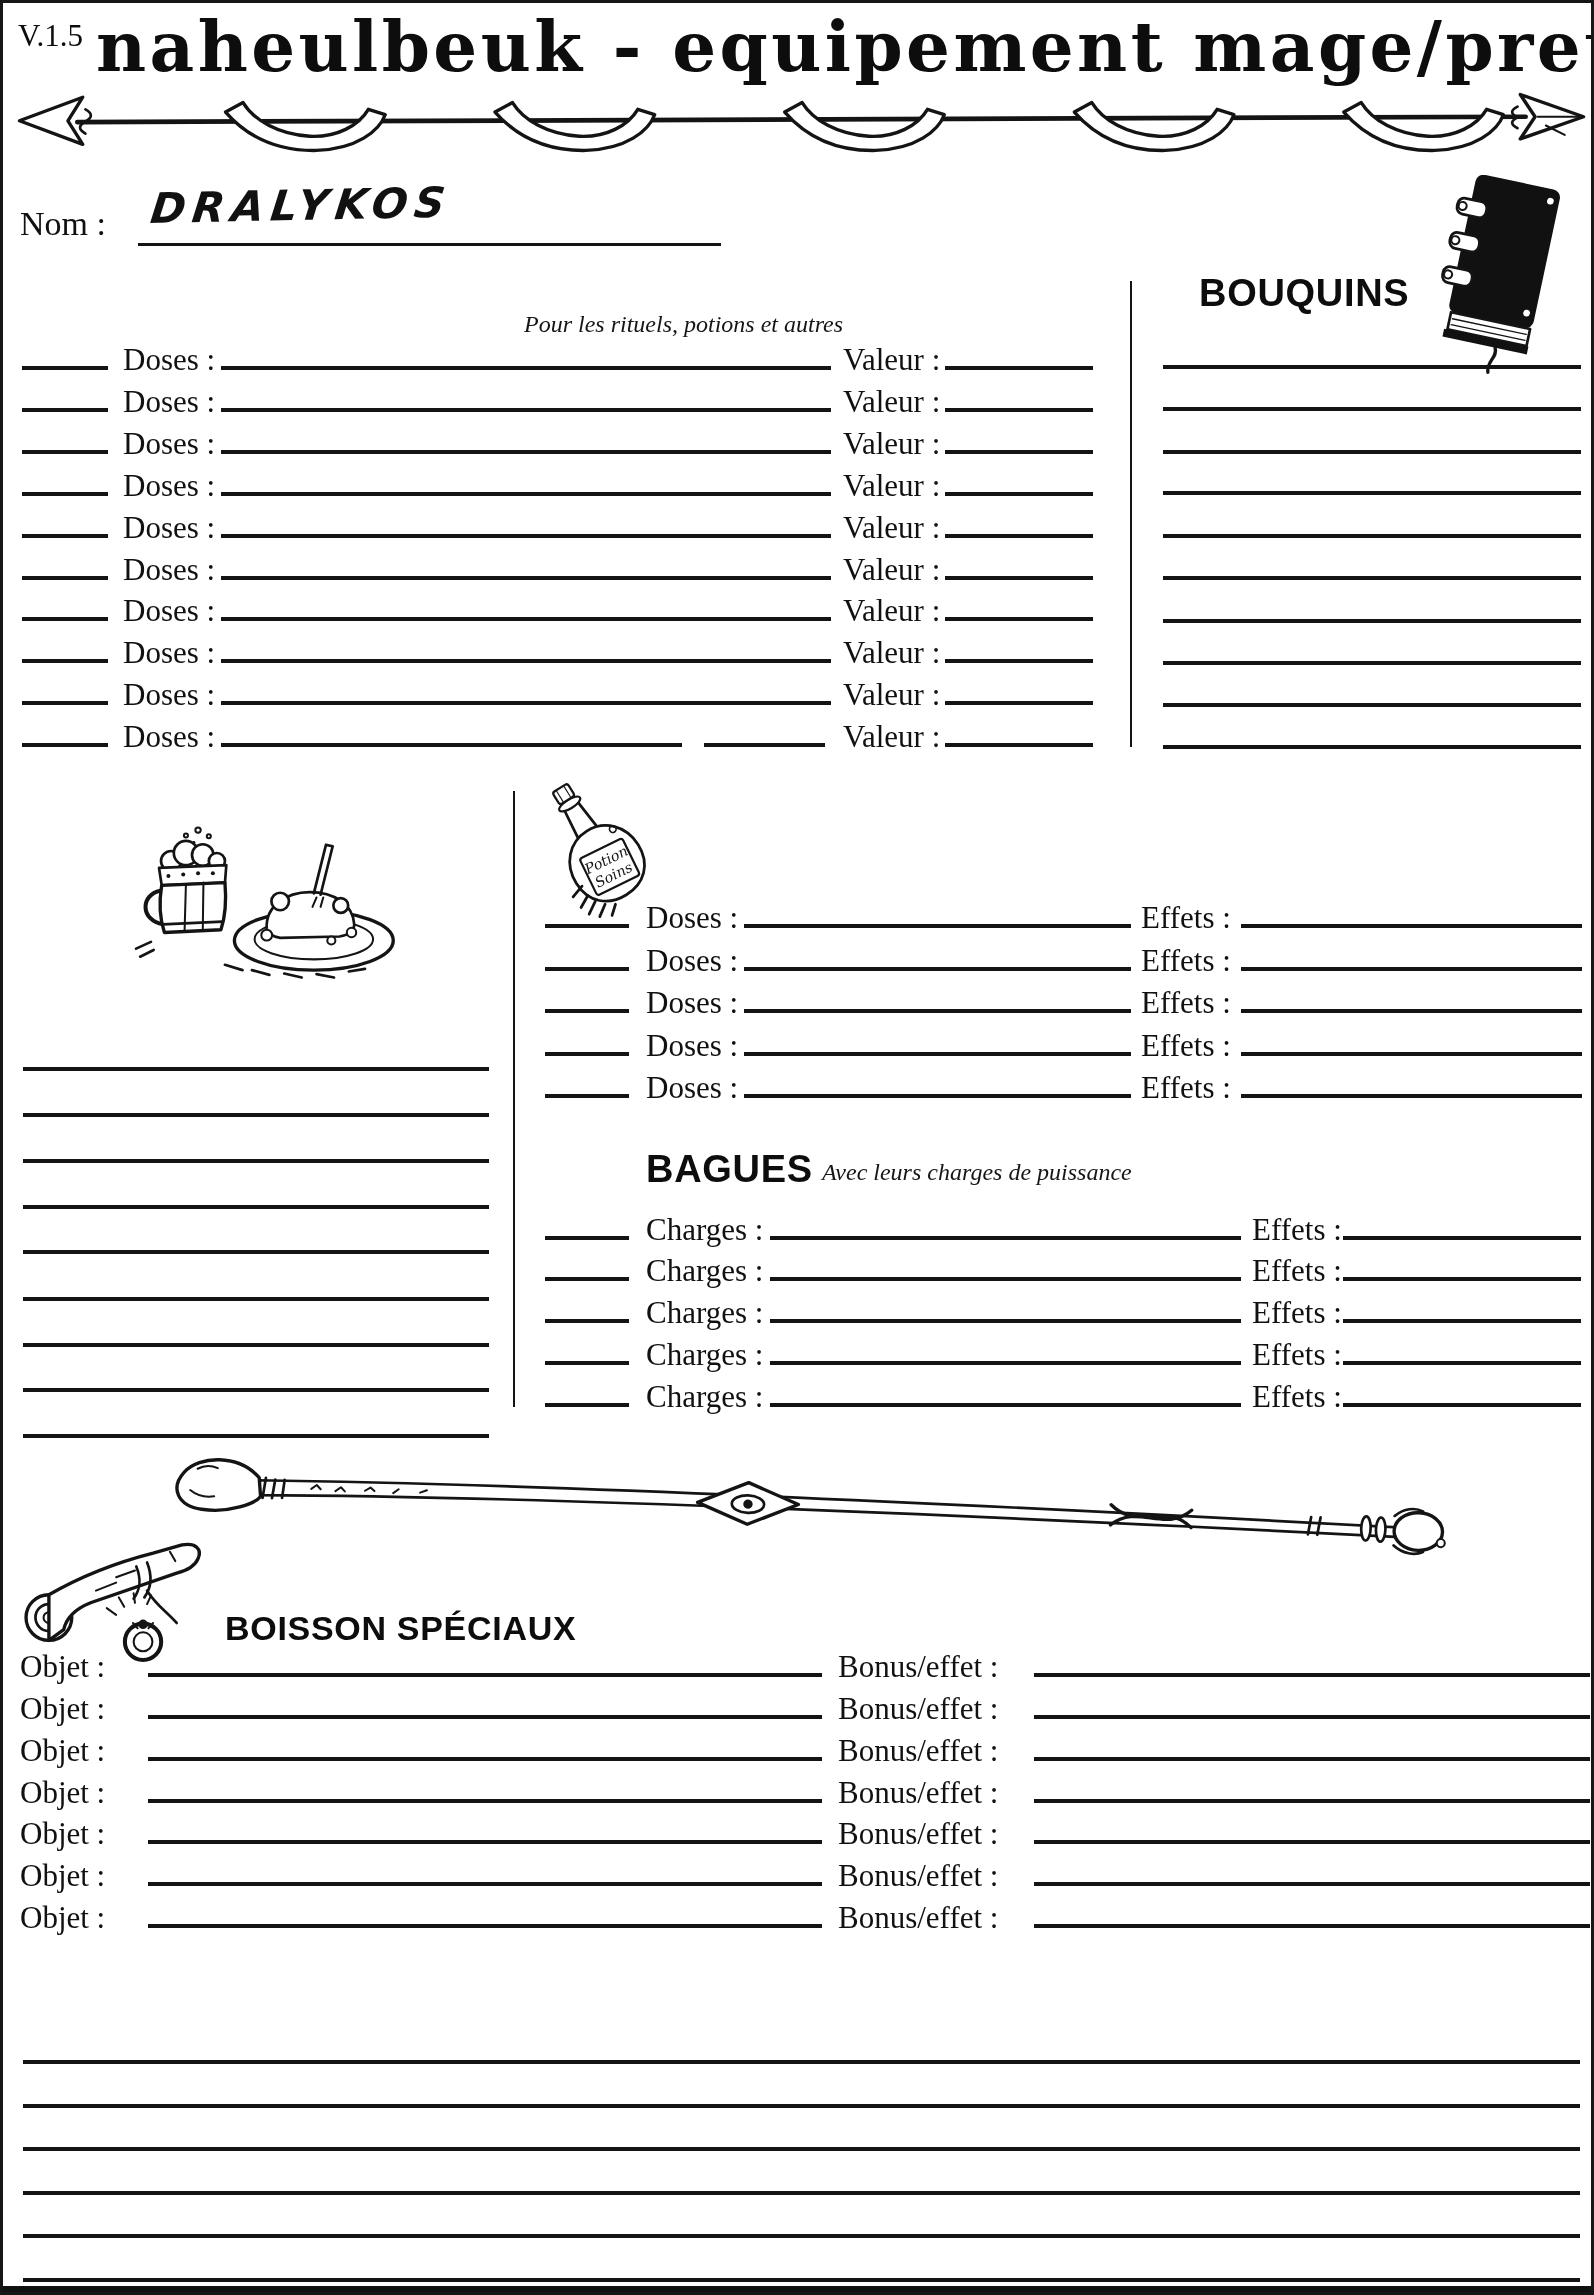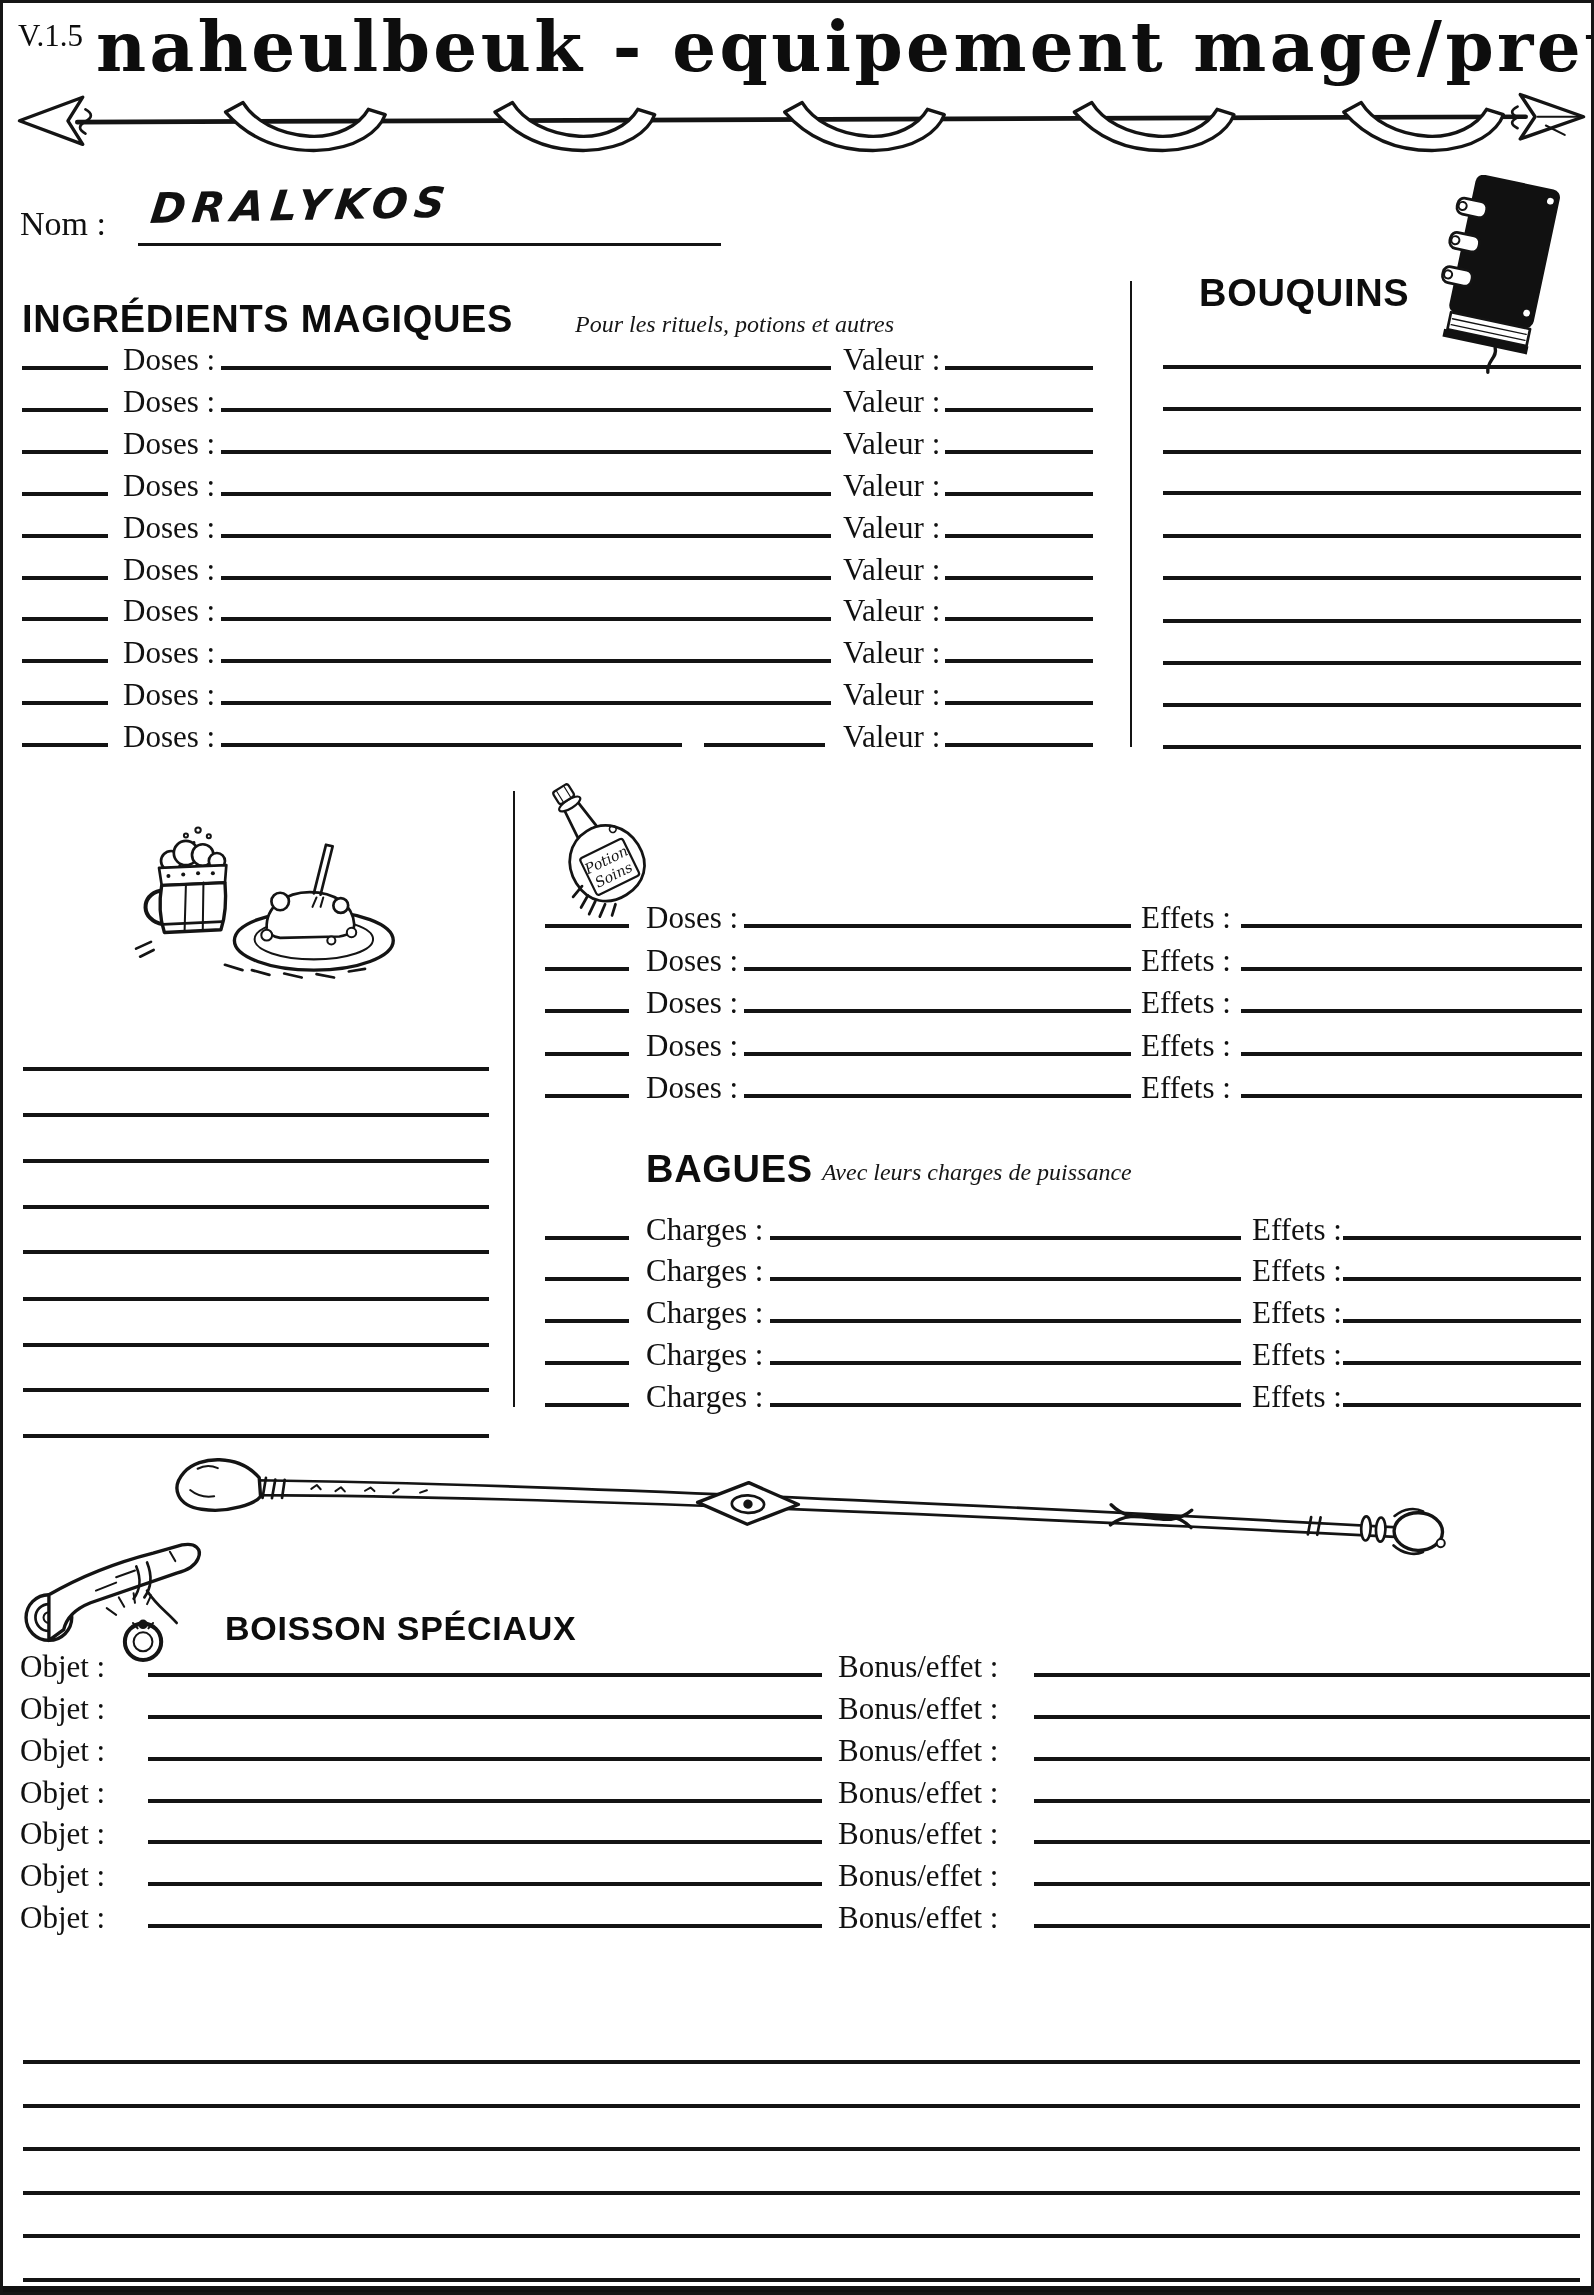--- a/index.html
+++ b/index.html
@@ -51,22 +51,21 @@
     <path class="inkf" stroke-width="5" d="M720,40 C755,80 800,98 855,97 C915,95 948,68 957,44 L932,36 C918,60 885,78 845,76 C798,73 762,52 746,26 Z"></path>
     <path class="inkf" stroke-width="5" d="M1150,40 C1185,80 1230,98 1285,97 C1345,95 1378,68 1387,44 L1362,36 C1348,60 1315,78 1275,76 C1228,73 1192,52 1176,26 Z"></path>
     <path class="inkf" stroke-width="5" d="M1580,40 C1615,80 1660,98 1715,97 C1775,95 1808,68 1817,44 L1792,36 C1778,60 1745,78 1705,76 C1658,73 1622,52 1606,26 Z"></path>
     <path class="inkf" stroke-width="5" d="M1980,40 C2015,80 2060,98 2115,97 C2175,95 2208,68 2217,44 L2192,36 C2178,60 2145,78 2105,76 C2058,73 2022,52 2006,26 Z"></path>
   </svg>
 
   <span class="nom-label">Nom :</span>
   <span class="nom-value">DRALYKOS</span>
   <div class="nom-line"></div>
 
-  <h2 class="h" style="left:19px;top:295px">INGRÉDIENTS MAGIQUES</h2>
-  <span class="sub" style="left:572px;top:308px">Pour les rituels, potions et autres</span>
+  <span class="sub" style="left:521px;top:308px">Pour les rituels, potions et autres</span>
 
   <h2 class="h" style="left:1196px;top:269px">BOUQUINS</h2>
 
   <svg style="left:1431px;top:172px" width="135" height="202" viewBox="0 0 200 300">
     <g transform="rotate(12 100 140)">
       <rect x="35" y="8" width="128" height="210" rx="12" fill="#111"></rect>
       <circle cx="150" cy="26" r="5" fill="#fff"></circle>
       <circle cx="150" cy="196" r="5" fill="#fff"></circle>
       <rect class="inkf" stroke-width="4" x="16" y="48" width="44" height="24" rx="10"></rect>
       <circle class="inkf" stroke-width="3" cx="24" cy="60" r="6"></circle>

